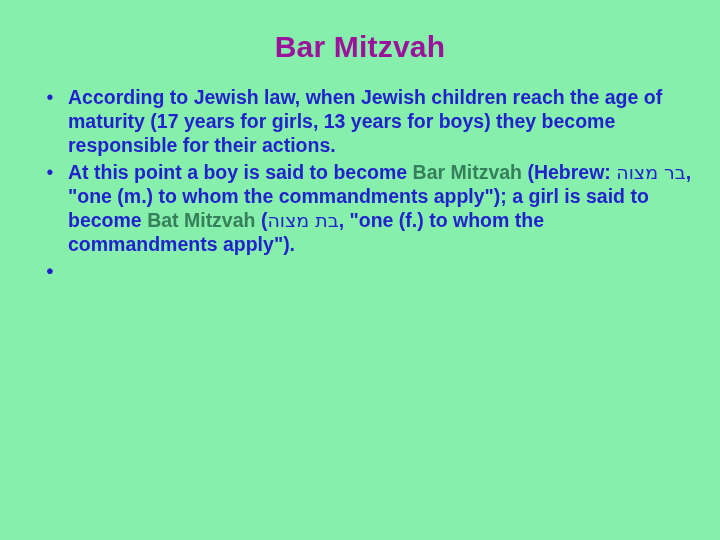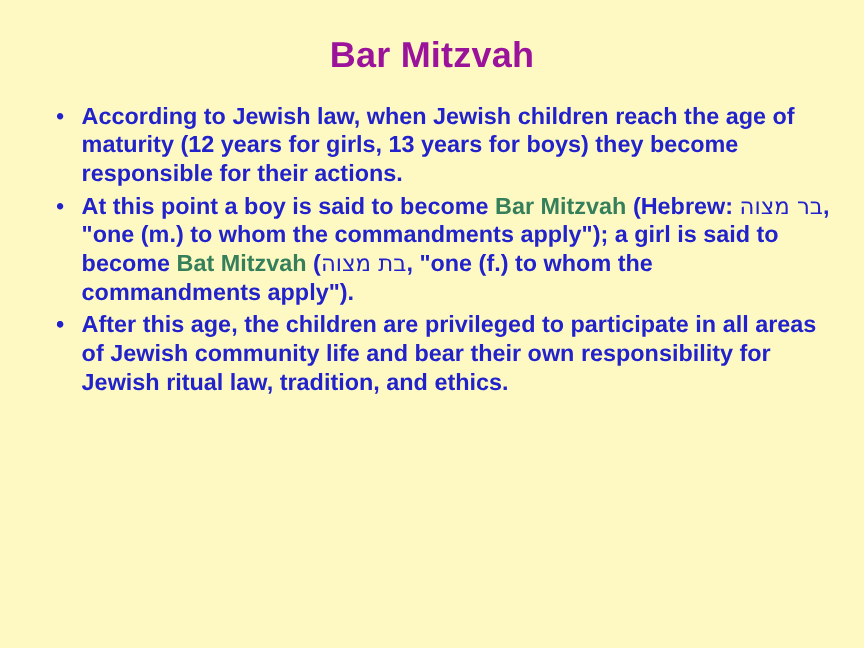--- a/index.html
+++ b/index.html
@@ -11,21 +11,21 @@
     height: 540px;
     background: #fffef9;
     font-family: "Liberation Sans", sans-serif;
     overflow: hidden;
   }
   .slide {
     position: relative;
     width: 720px;
     height: 540px;
     box-sizing: border-box;
-    background: #fef9c3;
+    background: #86efac;
   }
   .slide-title {
     text-align: center;
     color: #9A139A;
     font-size: 30px;
     font-weight: bold;
     letter-spacing: 0.2px;
     margin: 0;
     padding-top: 30px;
     line-height: 1.1;
@@ -70,18 +70,18 @@
     font-size: 19px;
   }
 </style>
 </head>
 <body>
 
 <div class="slide">
   <h1 class="slide-title">Bar Mitzvah</h1>
 
   <ul class="body-list">
-      <li class="bullet-item"><span class="bullet-marker">•</span><span>According to Jewish law, when Jewish children reach the age of maturity (12 years for girls, 13 years for boys) they become responsible for their actions.</span></li>
+      <li class="bullet-item"><span class="bullet-marker">•</span><span>According to Jewish law, when Jewish children reach the age of maturity (17 years for girls, 13 years for boys) they become responsible for their actions.</span></li>
       <li class="bullet-item"><span class="bullet-marker">•</span><span>At this point a boy is said to become </span><span class="hl-green">Bar Mitzvah</span><span> (Hebrew: </span><span class="hebrew">בר מצוה</span><span>, "one (m.) to whom the commandments apply"); a girl is said to become </span><span class="hl-green">Bat Mitzvah</span><span> (</span><span class="hebrew">בת מצוה</span><span>, "one (f.) to whom the commandments apply").</span></li>
       <li class="bullet-item"><span class="bullet-marker">•</span></li>
-      <li class="bullet-item"><span class="bullet-marker">•</span><span>After this age, the children are privileged to participate in all areas of Jewish community life and bear their own responsibility for Jewish ritual law, tradition, and ethics.</span></li>
+      <li class="bullet-item"><span class="bullet-marker">•</span></li>
     </ul>
 </div>
 
 </body></html>

